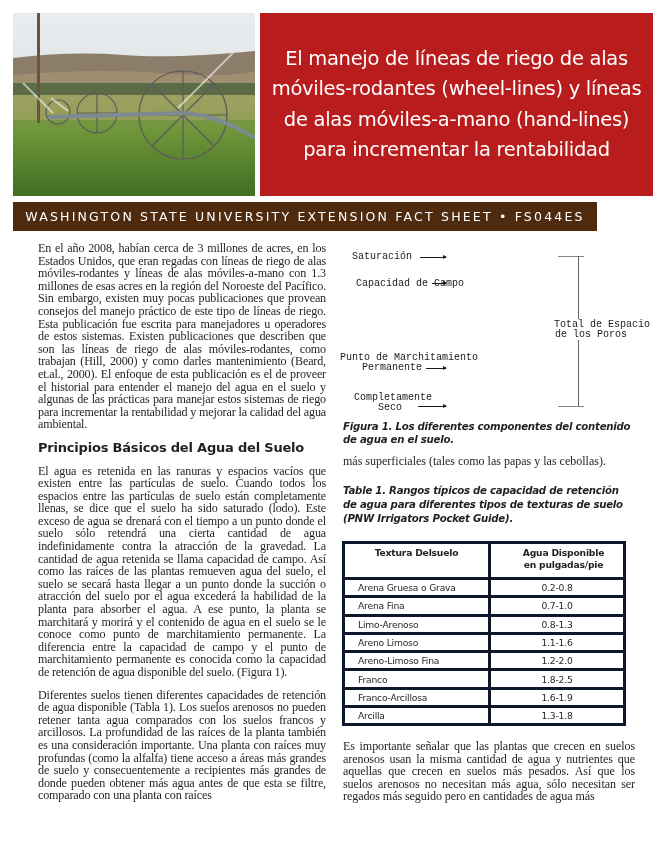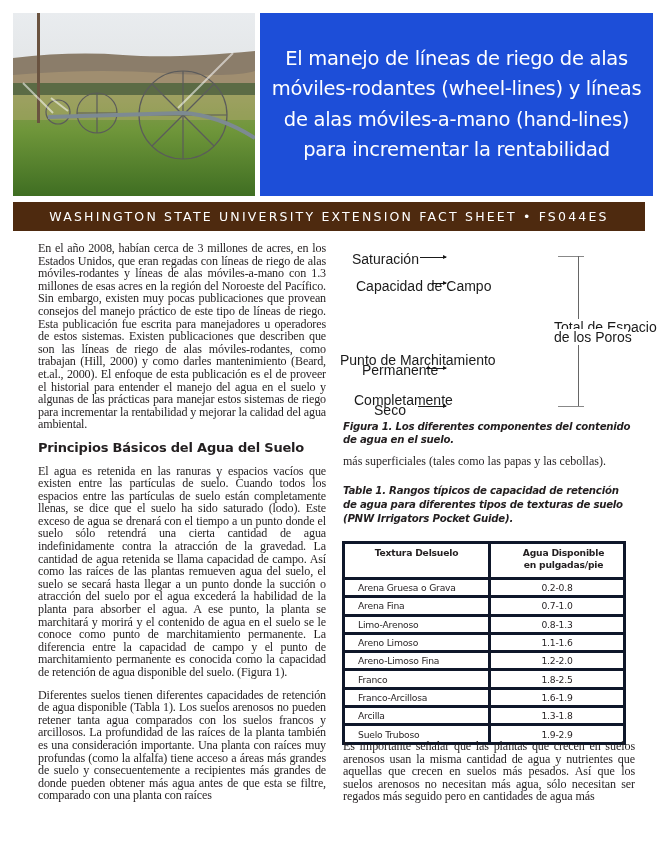--- a/index.html
+++ b/index.html
@@ -1,31 +1,31 @@
 <!DOCTYPE html>
 <html><head>
   <meta charset="utf-8">
   <style>
     html, body { margin: 0; padding: 0; background: #ffffff; }
     body { width: 665px; height: 861px; position: relative; overflow: hidden; font-family: "Liberation Serif", serif; color: #231f20; }
 
     .photo { position: absolute; left: 13px; top: 13px; width: 242px; height: 183px; overflow: hidden; }
     .photo svg { display: block; }
 
-    .title-box { position: absolute; left: 260px; top: 13px; width: 393px; height: 183px; background: #1d4ed8; display: flex; align-items: center; justify-content: center; }
+    .title-box { position: absolute; left: 260px; top: 13px; width: 393px; height: 183px; background: #b91c1c; display: flex; align-items: center; justify-content: center; }
     .title-box h1 { margin: 0; font-family: "DejaVu Sans", sans-serif; font-weight: normal; color: #ffffff; font-size: 19.5px; line-height: 30.5px; text-align: center; letter-spacing: -0.3px; padding: 0 6px; }
 
-    .banner { position: absolute; left: 13px; top: 202px; width: 632px; height: 29px; background: #4e2a0f; display: flex; align-items: center; justify-content: center; }
+    .banner { position: absolute; left: 13px; top: 202px; width: 584px; height: 29px; background: #4e2a0f; display: flex; align-items: center; justify-content: center; }
     .banner span { color: #ffffff; font-family: "DejaVu Sans", sans-serif; font-size: 12.5px; letter-spacing: 2.2px; }
 
     .col-left { position: absolute; left: 38px; top: 242px; width: 288px; font-size: 12.1px; line-height: 12.6px; text-align: justify; }
     .col-left p { margin: 0 0 10px 0; letter-spacing: -0.15px; }
     .col-left h2 { margin: 11px 0 10px 0; font-family: "DejaVu Sans", sans-serif; font-size: 13px; font-weight: bold; letter-spacing: -0.2px; }
 
-    .figure { position: absolute; left: 340px; top: 245px; width: 320px; height: 170px; font-family: Liberation Sans, sans-serif; font-size: 14px; color: #1a1a1a; }
+    .figure { position: absolute; left: 340px; top: 245px; width: 320px; height: 170px; font-family: Liberation Mono, monospace; font-size: 10px; color: #1a1a1a; }
     .fig-box { position: absolute; left: 108px; top: 11px; width: 108px; height: 151px; background: #5ea8dc; border: 1px solid #2d6ea0; box-sizing: border-box; }
     .fig-line { position: absolute; left: 0; width: 100%; height: 1px; background: #1f4a6e; }
     .fig-zone { position: absolute; left: 0; width: 100%; text-align: center; }
     .fig-label { position: absolute; text-align: center; white-space: nowrap; }
     .arrow { position: absolute; height: 1px; background: #1a1a1a; }
     .arrow::after { content: ""; position: absolute; right: -1px; top: -2px; border-left: 4px solid #1a1a1a; border-top: 2.5px solid transparent; border-bottom: 2.5px solid transparent; }
     .dim-line { position: absolute; left: 238px; top: 11px; width: 1px; height: 151px; background: #666; }
     .dim-tick { position: absolute; left: 218px; width: 26px; height: 1px; background: #888; }
 
     .caption { position: absolute; left: 343px; top: 420px; width: 295px; font-family: "DejaVu Sans", sans-serif; font-size: 10.2px; font-style: italic; font-weight: bold; line-height: 13px; letter-spacing: -0.25px; }
@@ -162,20 +162,16 @@
         <td class="v">1.8-2.5</td>
       </tr>
       <tr>
         <td class="c1">Franco-Arcillosa</td>
         <td class="v">1.6-1.9</td>
       </tr>
       <tr>
         <td class="c1">Arcilla</td>
         <td class="v">1.3-1.8</td>
       </tr>
-      <tr>
-        <td class="c1">Suelo Truboso</td>
-        <td class="v">1.9-2.9</td>
-      </tr>
     </tbody>
 </table>
 
 <div class="col-right-bottom">Es importante señalar que las plantas que crecen en suelos arenosos usan la misma cantidad de agua y nutrientes que aquellas que crecen en suelos más pesados.  Así que los suelos arenosos no necesitan más agua, sólo necesitan ser regados más seguido pero en cantidades de agua más</div>
 
 </body></html>

